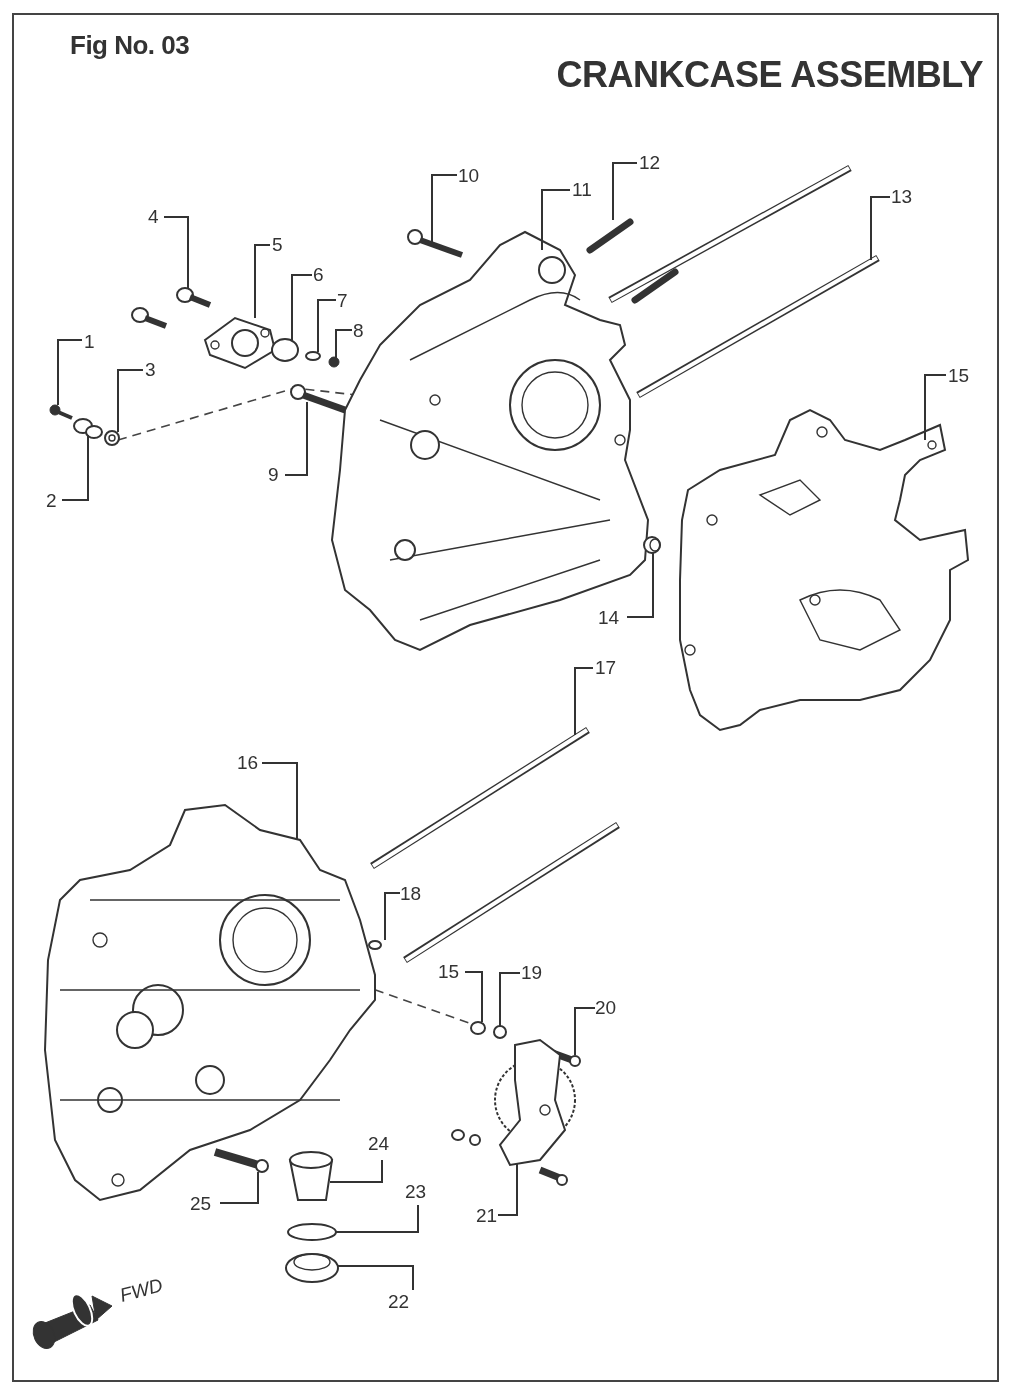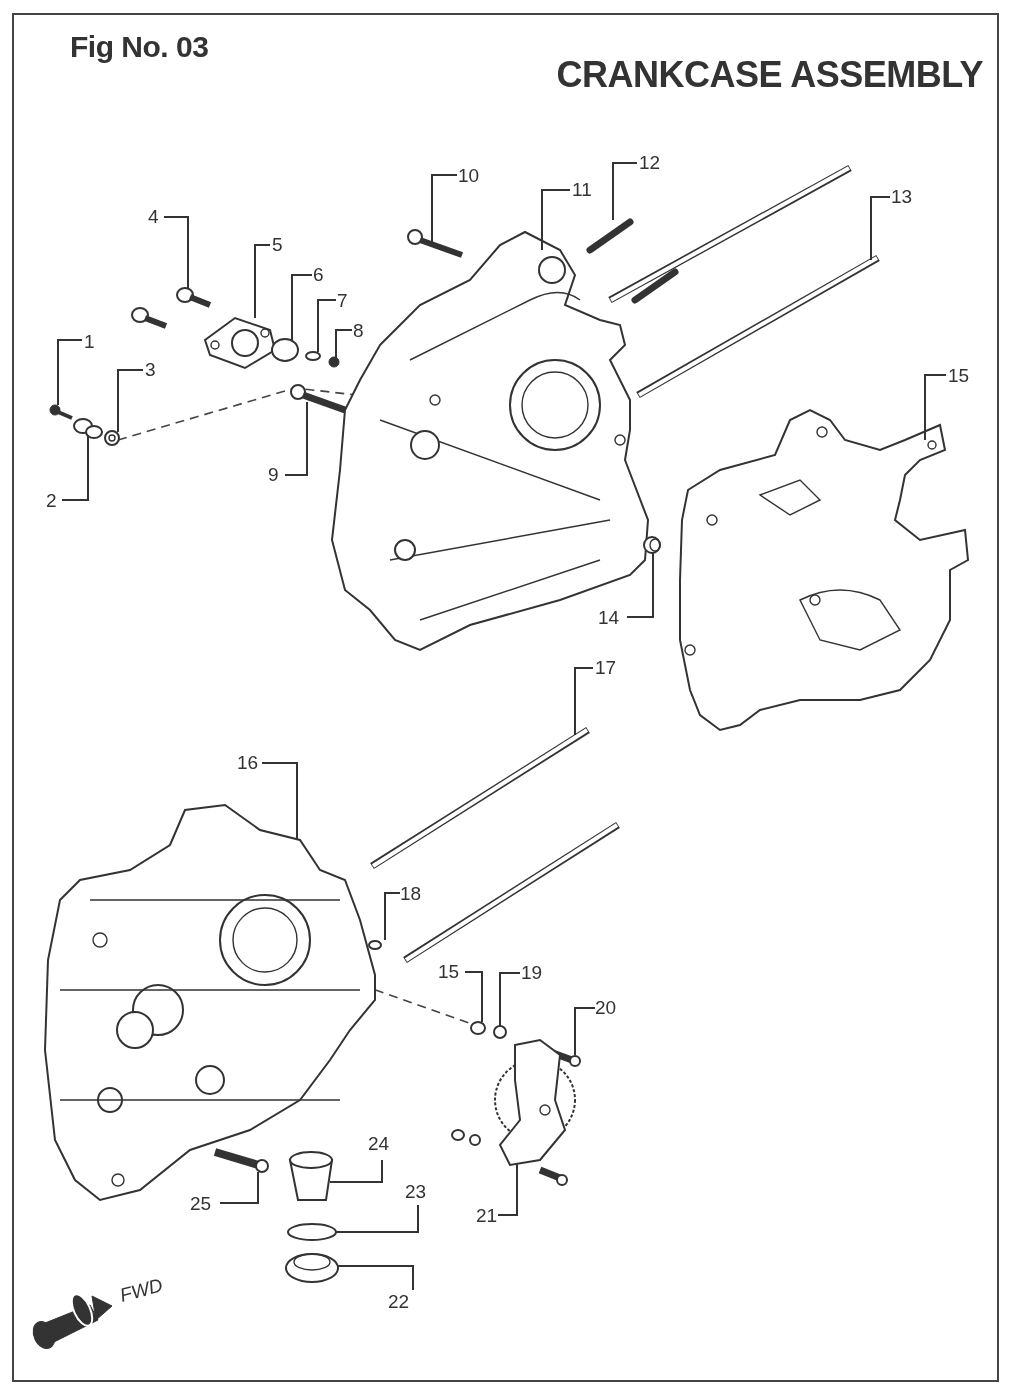--- a/index.html
+++ b/index.html
@@ -1,18 +1,18 @@
 <!DOCTYPE html>
 <html><head>
 <meta charset="utf-8">
 <style>
   html,body{margin:0;padding:0;background:#fff;}
   body{width:1015px;height:1393px;position:relative;overflow:hidden;font-family:"Liberation Sans",sans-serif;}
   .frame{position:absolute;left:12px;top:13px;width:987px;height:1369px;border:2px solid #444;box-sizing:border-box;}
-  .fig-no{position:absolute;left:70px;top:30px;font-size:30px;font-weight:bold;color:#333;letter-spacing:-0.5px;}
+  .fig-no{position:absolute;left:70px;top:30px;font-size:26px;font-weight:bold;color:#333;letter-spacing:-0.5px;}
   .title{position:absolute;right:32px;top:26px;font-size:36px;font-weight:bold;color:#333;letter-spacing:-0.5px;margin-top:28px;}
   svg.diagram{position:absolute;left:0;top:0;}
   .lbl{font-family:"Liberation Sans",sans-serif;font-size:19px;fill:#333;}
   .fwd{font-family:"Liberation Sans",sans-serif;font-size:19px;fill:#333;font-style:italic;}
   .leader{fill:none;stroke:#333;stroke-width:2;}
   .part{fill:#fff;stroke:#333;stroke-width:2;}
   .partthin{fill:none;stroke:#333;stroke-width:1.4;}
   .dark{fill:#333;stroke:#333;stroke-width:1;}
   .dash{fill:none;stroke:#444;stroke-width:1.6;stroke-dasharray:9 6;}
 </style>

